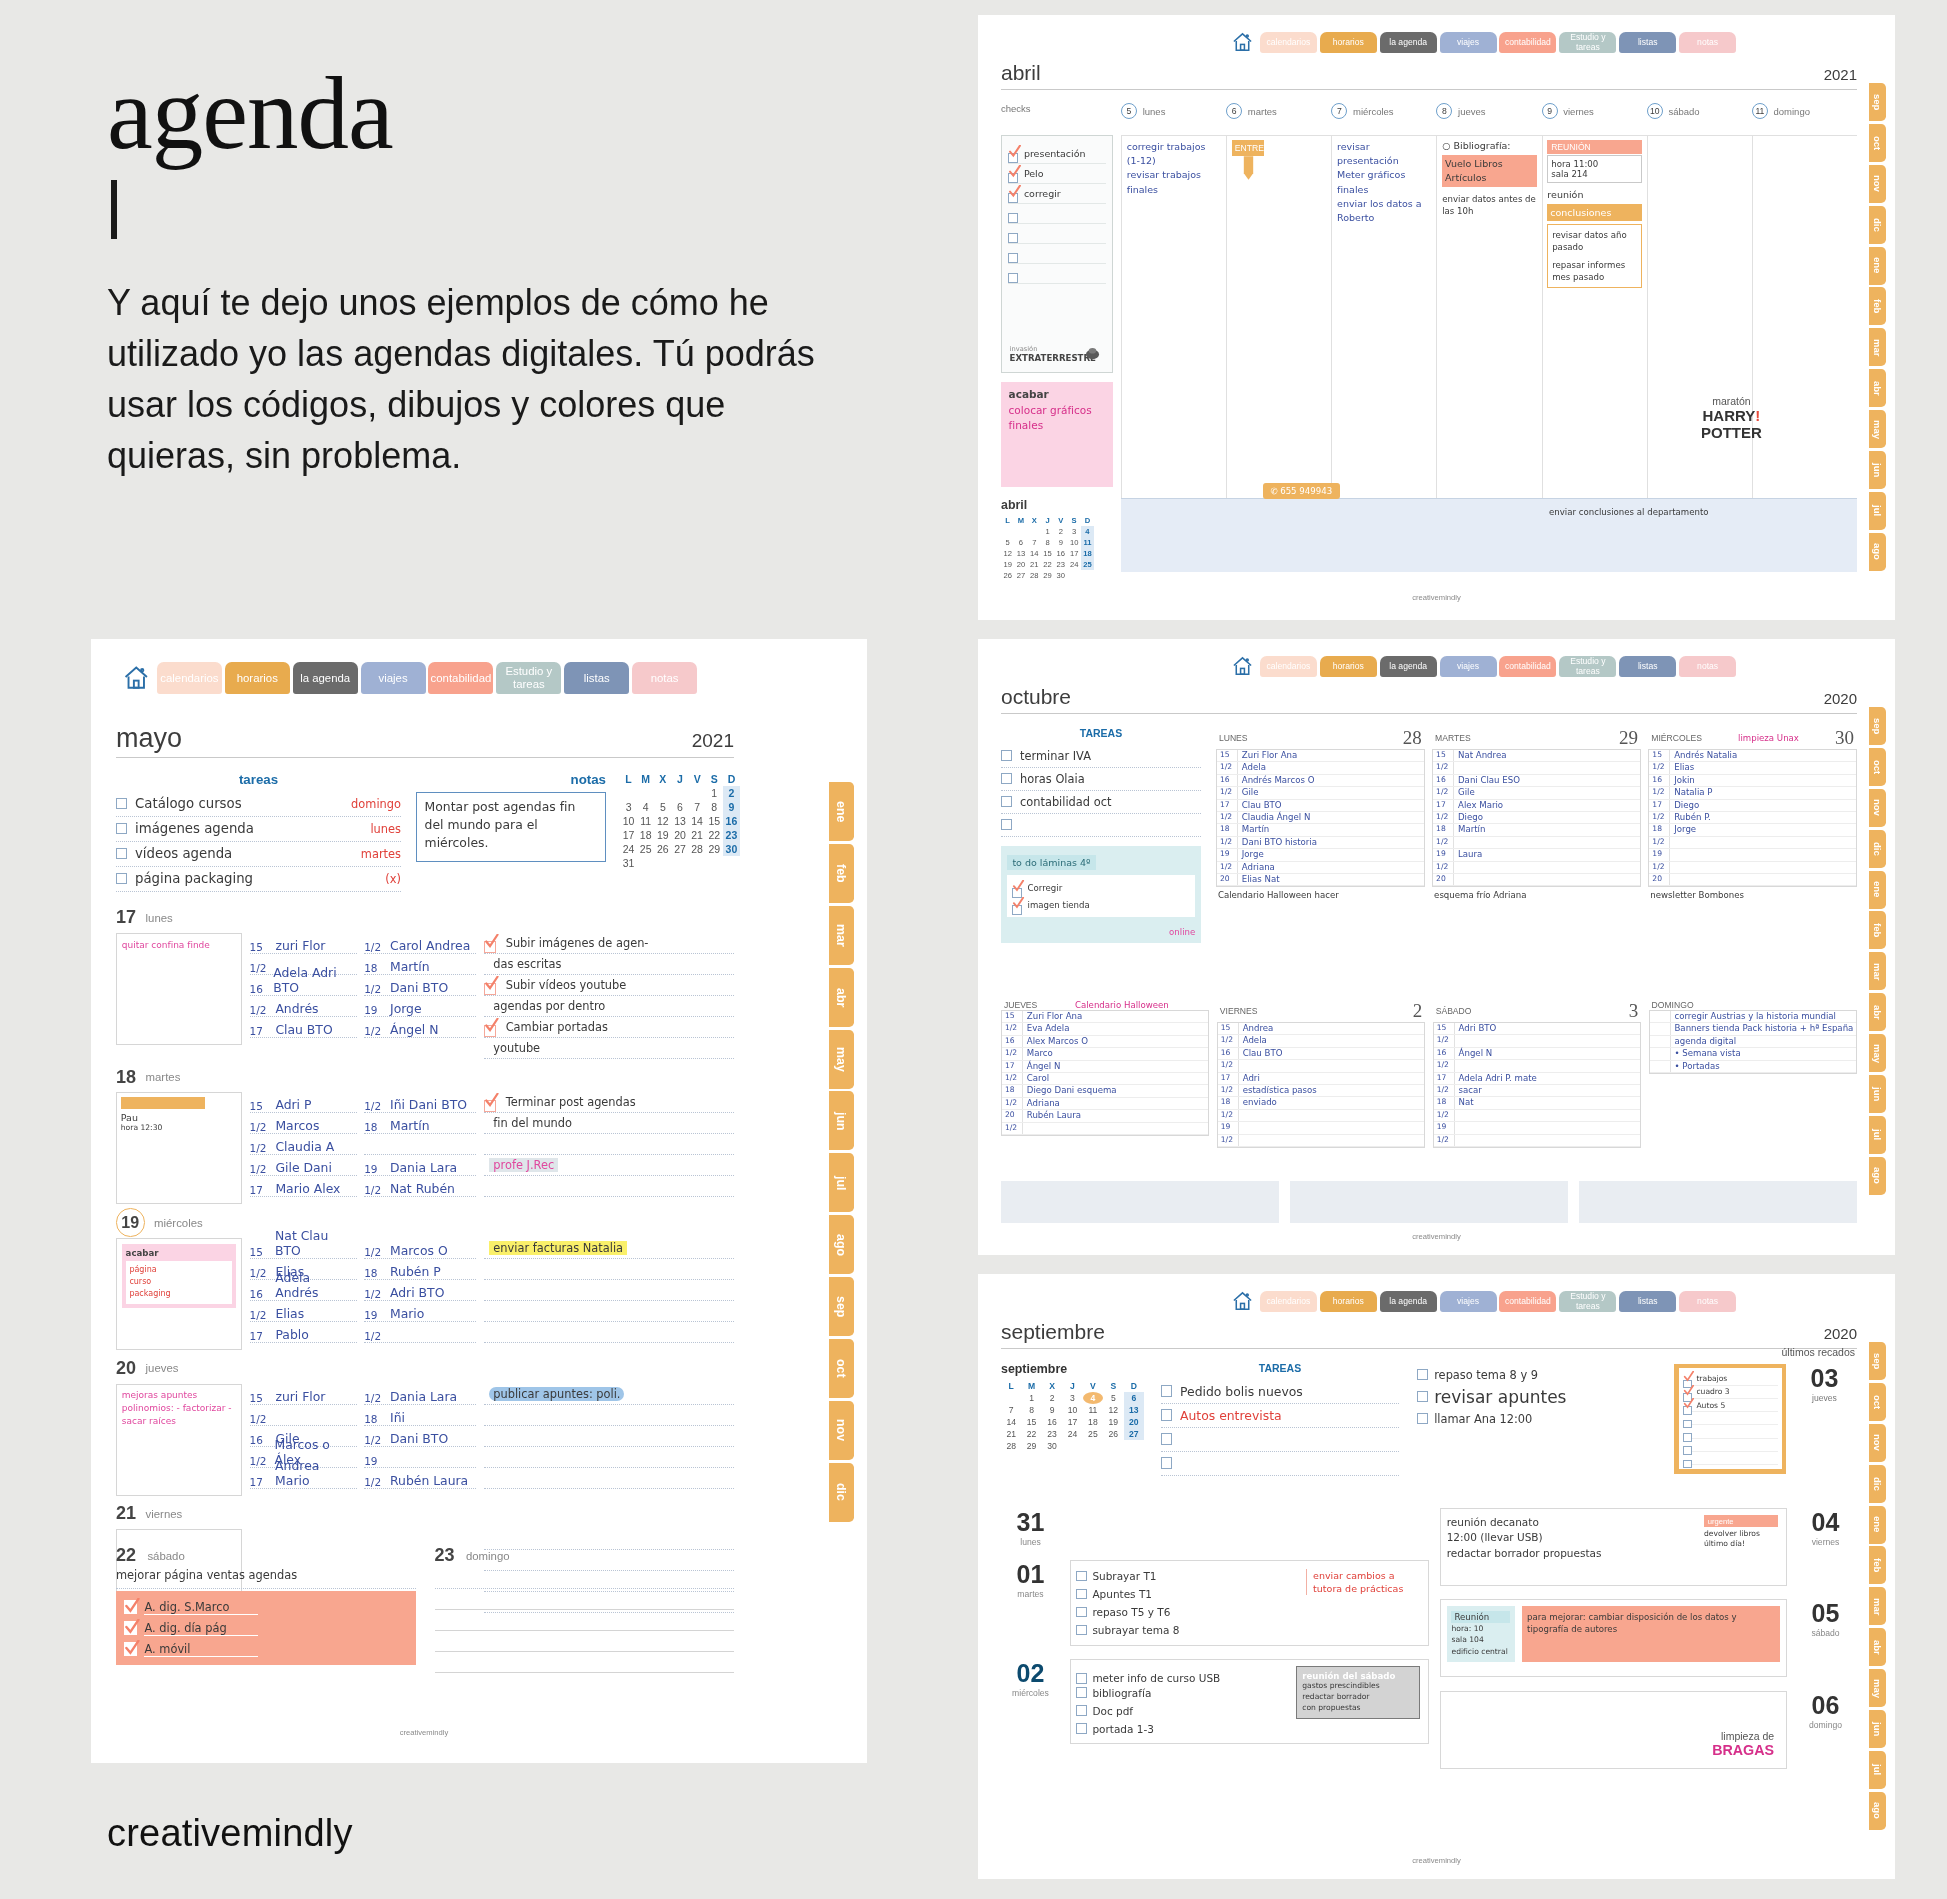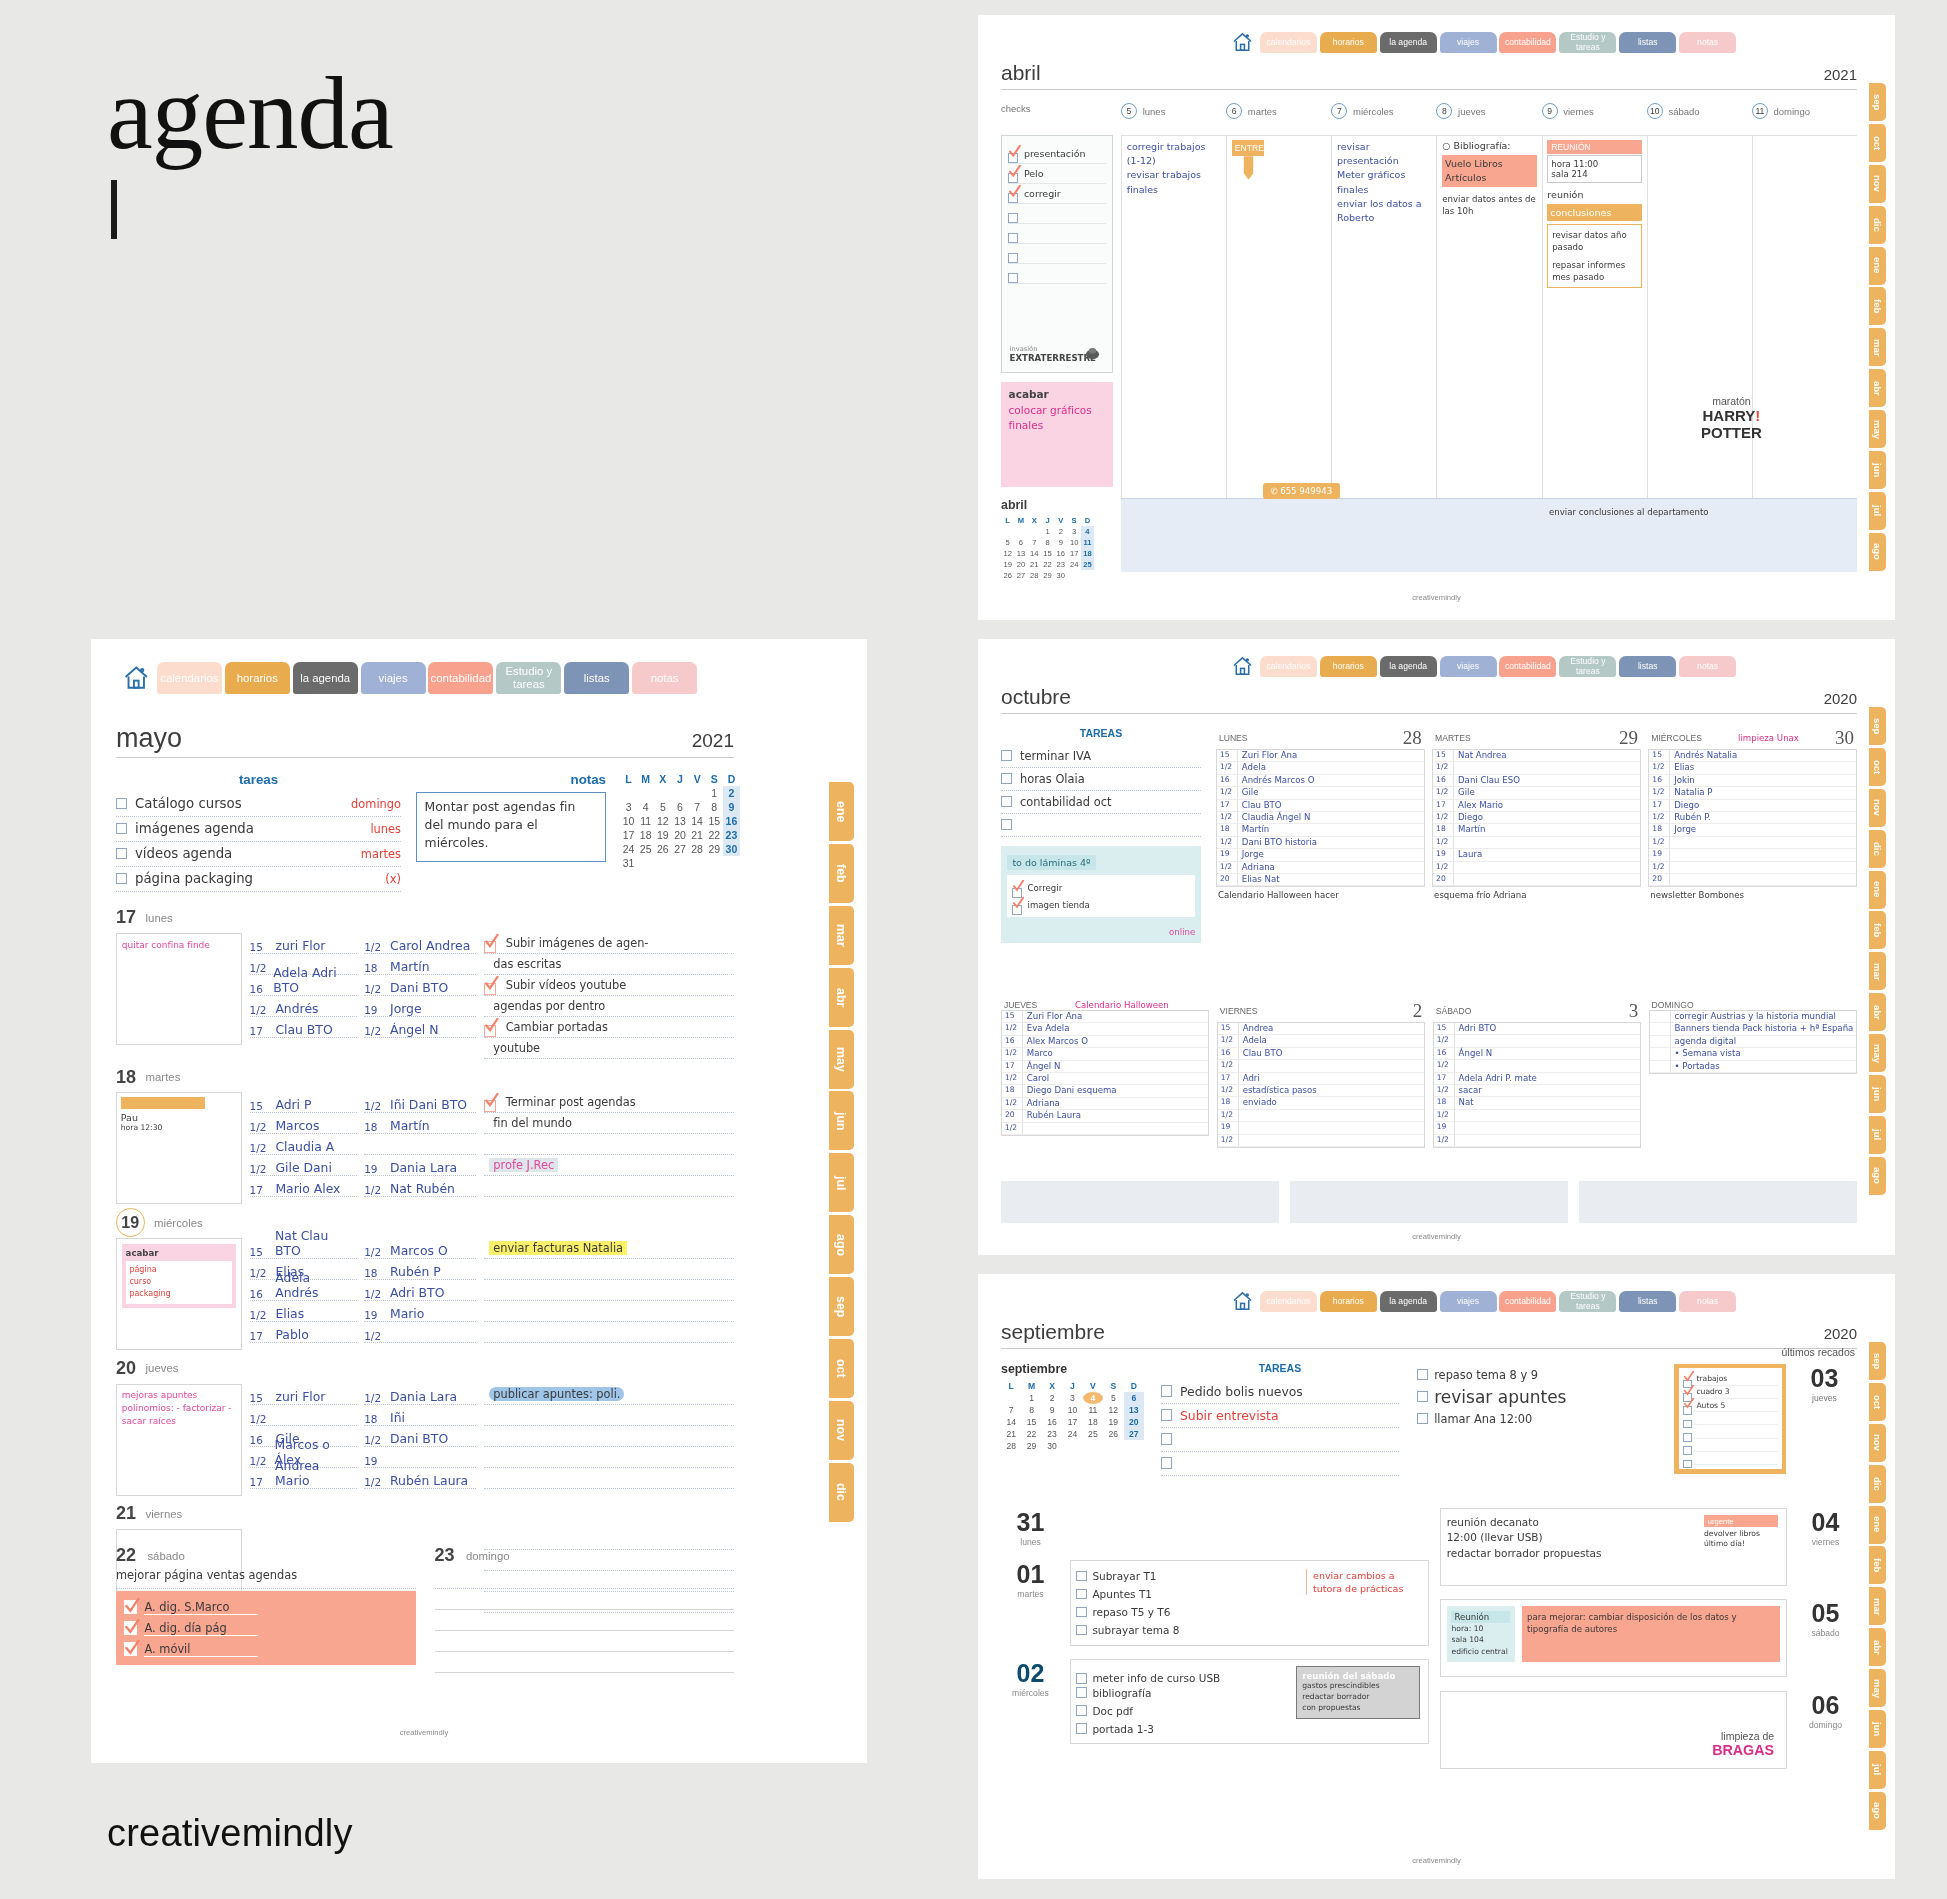--- a/index.html
+++ b/index.html
@@ -107,20 +107,21 @@
   }
 </style>
 </head>
 <body>
 
 <div class="intro">
   <div class="intro-title">
     <div>agenda</div>
   </div>
   <div class="intro-rule"></div>
+  <p class="intro-body">Y aquí te dejo unos ejemplos de cómo he utilizado yo las agendas digitales. Tú podrás usar los códigos, dibujos y colores que quieras, sin problema.</p>
 </div>
 <div class="bigbrand">creativemindly</div>
 
 <div class="page" id="pgMayo" style="left:91px; top:639px; width:776px; height:1124px;">
   <div class="page-inner">
     <div class="tabbar" id="tabsMayo" style="position:absolute; left:27px; top:23px;">
         <span class="home-ico" style="width:36px;height:32px">
           <svg width="28.5" height="28.5" viewBox="0 0 24 24" fill="none" stroke="#2b6fa8" stroke-width="1.6">
      <path d="M3 11 L12 3 L21 11"></path>
             <path d="M5.5 10.5 V20 H18.5 V10.5"></path>
@@ -1463,21 +1464,21 @@
 
     <div style="position:absolute; left:183px; top:88px; width:238px;">
       <div class="hd-blue" style="font-size:10.5px; margin-bottom:5.7px;">TAREAS</div>
       <div id="sepTareas">
     <div class="dline" style="display:flex;gap:7.6px;align-items:center;height:24px">
       <span class="cbox " style="width:11.4px;height:11.4px;vertical-align:middle"></span>
             <span class="hw hw-dark" style="font-size:12.4px">Pedido bolis nuevos</span>
           </div>
     <div class="dline" style="display:flex;gap:7.6px;align-items:center;height:24px">
       <span class="cbox " style="width:11.4px;height:11.4px;vertical-align:middle"></span>
-            <span class="hw hw-red" style="font-size:12.4px">Subir entrevista</span>
+            <span class="hw hw-red" style="font-size:12.4px">Autos entrevista</span>
           </div>
     <div class="dline" style="display:flex;gap:7.6px;align-items:center;height:24px">
       <span class="cbox " style="width:11.4px;height:11.4px;vertical-align:middle"></span>
             <span class="hw hw-dark" style="font-size:12.4px"></span>
           </div>
     <div class="dline" style="display:flex;gap:7.6px;align-items:center;height:24px">
       <span class="cbox " style="width:11.4px;height:11.4px;vertical-align:middle"></span>
             <span class="hw hw-dark" style="font-size:12.4px"></span>
           </div>
         </div>

